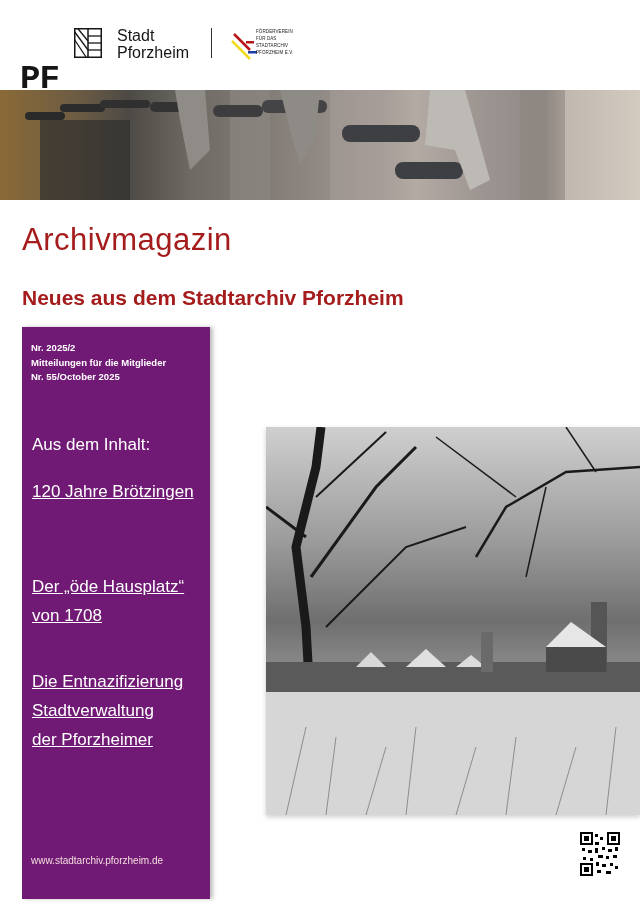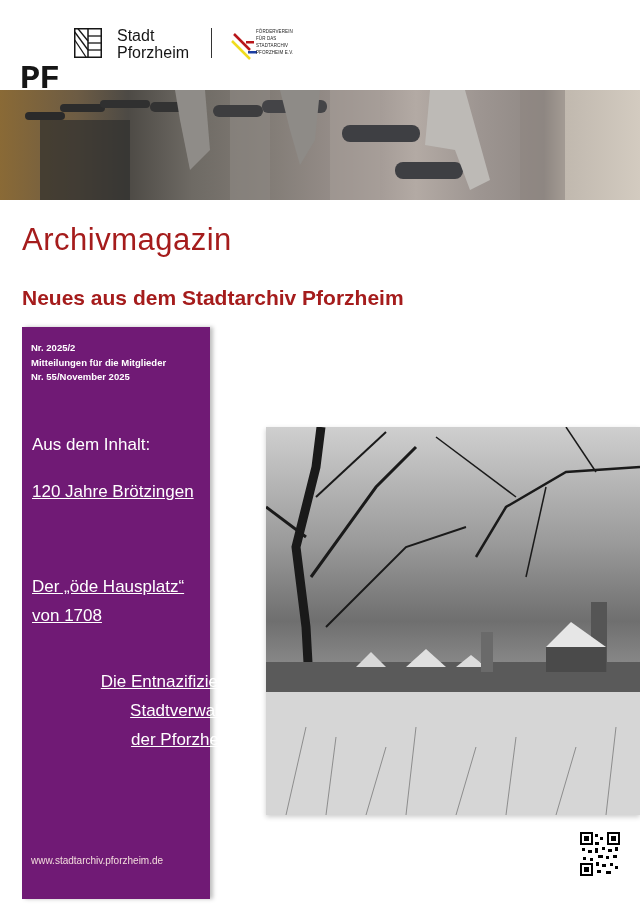--- a/index.html
+++ b/index.html
@@ -87,31 +87,31 @@
   </svg>
 </div>
 
 <div class="abs title">Archivmagazin</div>
 <div class="abs subtitle">Neues aus dem Stadtarchiv Pforzheim</div>
 
 <div class="abs redbox">
   <div class="issue">
     <div>Nr. 2025/2</div>
     <div>Mitteilungen für die Mitglieder</div>
-    <div>Nr. 55/November 2025</div>
+    <div>Nr. 55/October 2025</div>
   </div>
   <div class="toc-head">Aus dem Inhalt:</div>
   <div class="toc-item" style="top:150px;">
     <div>120 Jahre Brötzingen</div>
   </div>
   <div class="toc-item" style="top:245px;">
     <div>Der „öde Hausplatz“</div>
     <div>von 1708</div>
   </div>
-  <div class="toc-item" style="top:340px;text-align:right;">
+  <div class="toc-item" style="top:340px;">
     <div>Die Entnazifizierung</div>
     <div>Stadtverwaltung</div>
     <div>der Pforzheimer</div>
   </div>
   <div class="url">www.stadtarchiv.pforzheim.de</div>
 </div>
 
 <div class="abs photo">
   <svg width="374" height="388" viewBox="0 0 374 388">
     <g stroke="#1a1a1a" fill="none">

